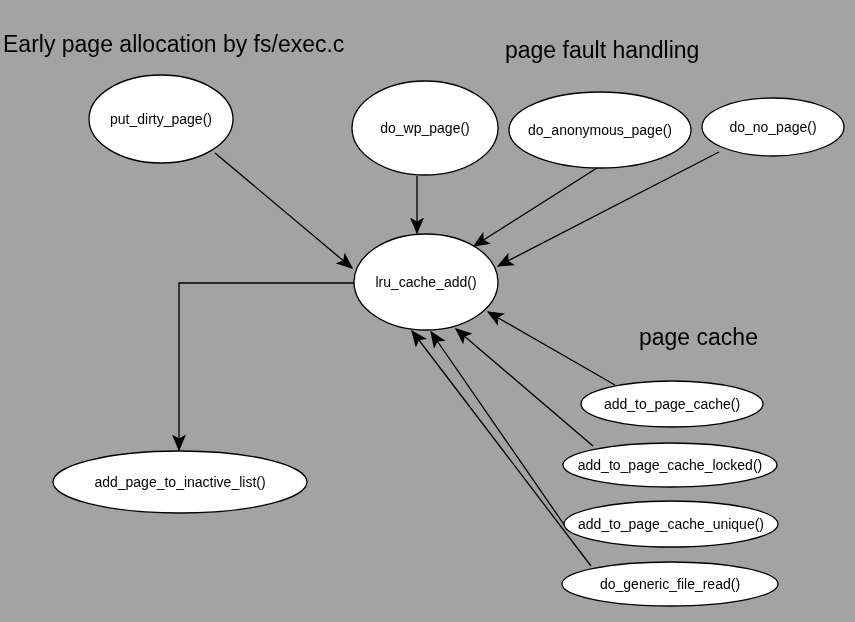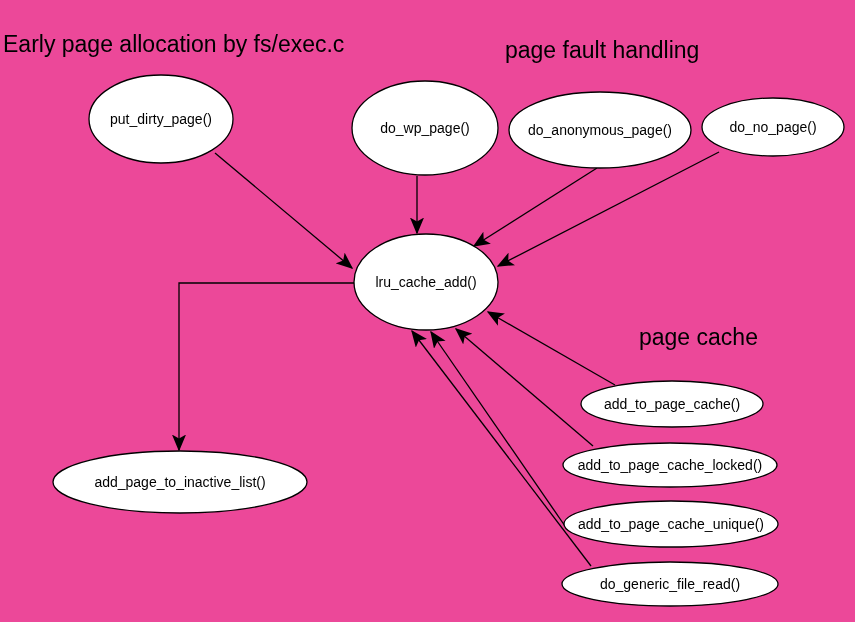--- a/index.html
+++ b/index.html
@@ -4,21 +4,21 @@
 <style>
   html, body {
     margin: 0;
     padding: 0;
     background: #ffffff;
   }
   .canvas {
     position: relative;
     width: 855px;
     height: 622px;
-    background: #ec4899;
+    background: #a3a3a3;
     overflow: hidden;
     font-family: "Liberation Sans", sans-serif;
   }
   svg text {
     font-family: "Liberation Sans", sans-serif;
     fill: #000000;
   }
   .section-label {
     font-size: 23px;
     letter-spacing: 0px;

